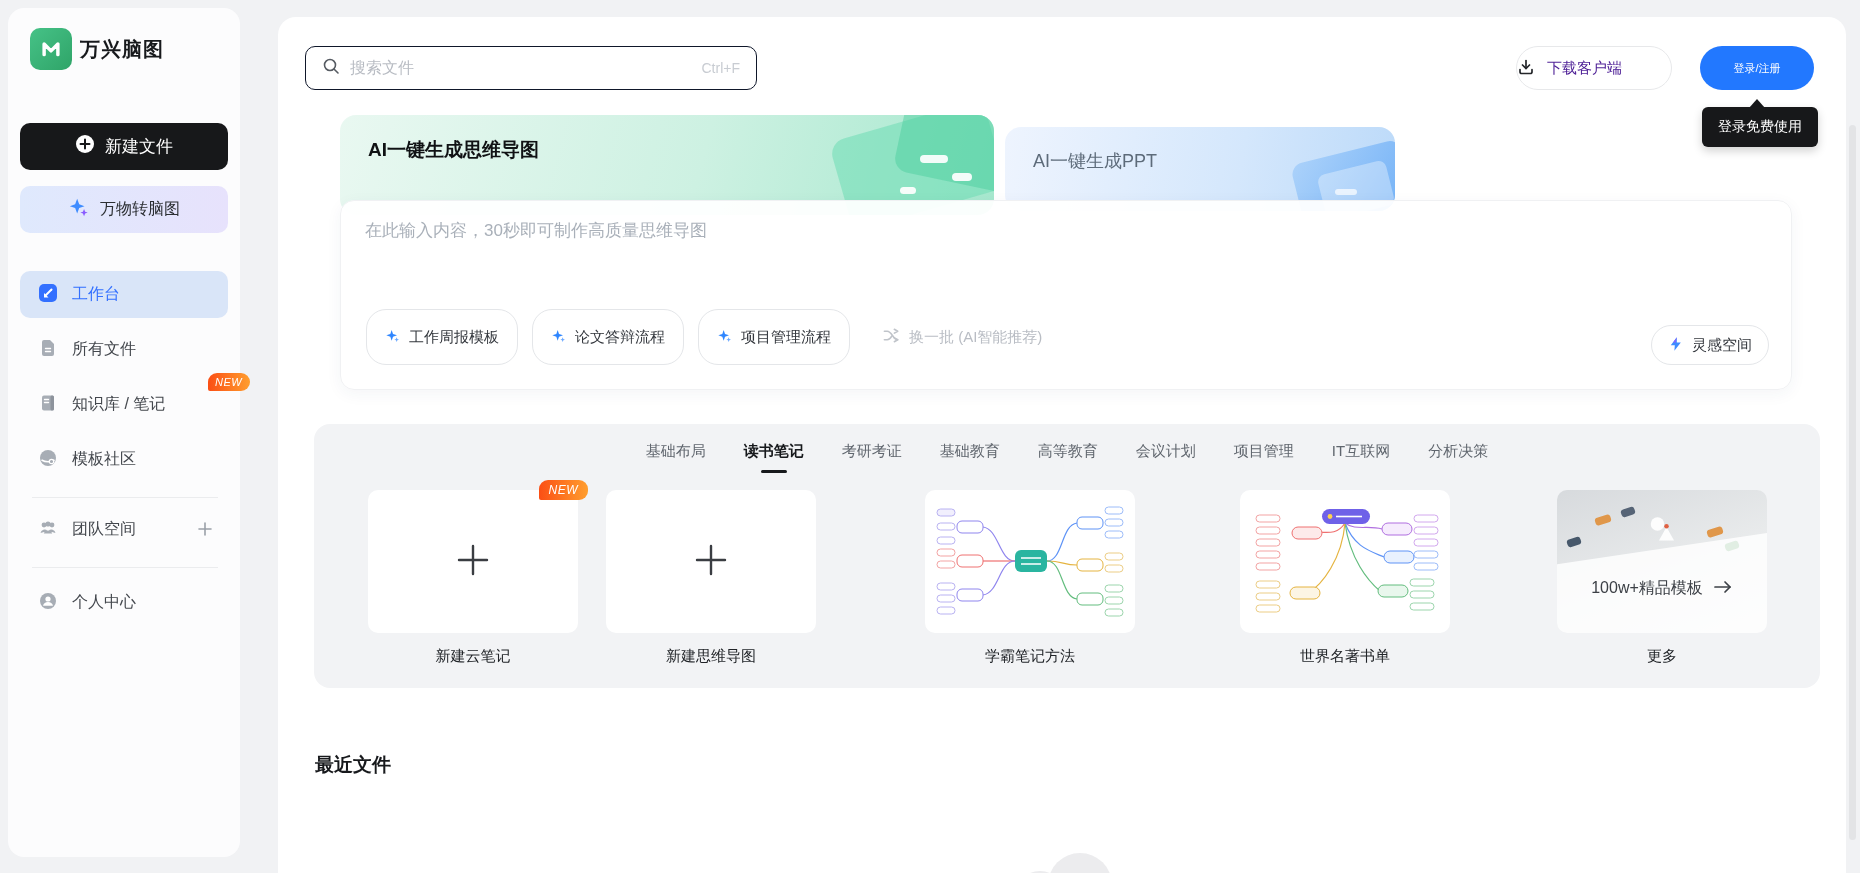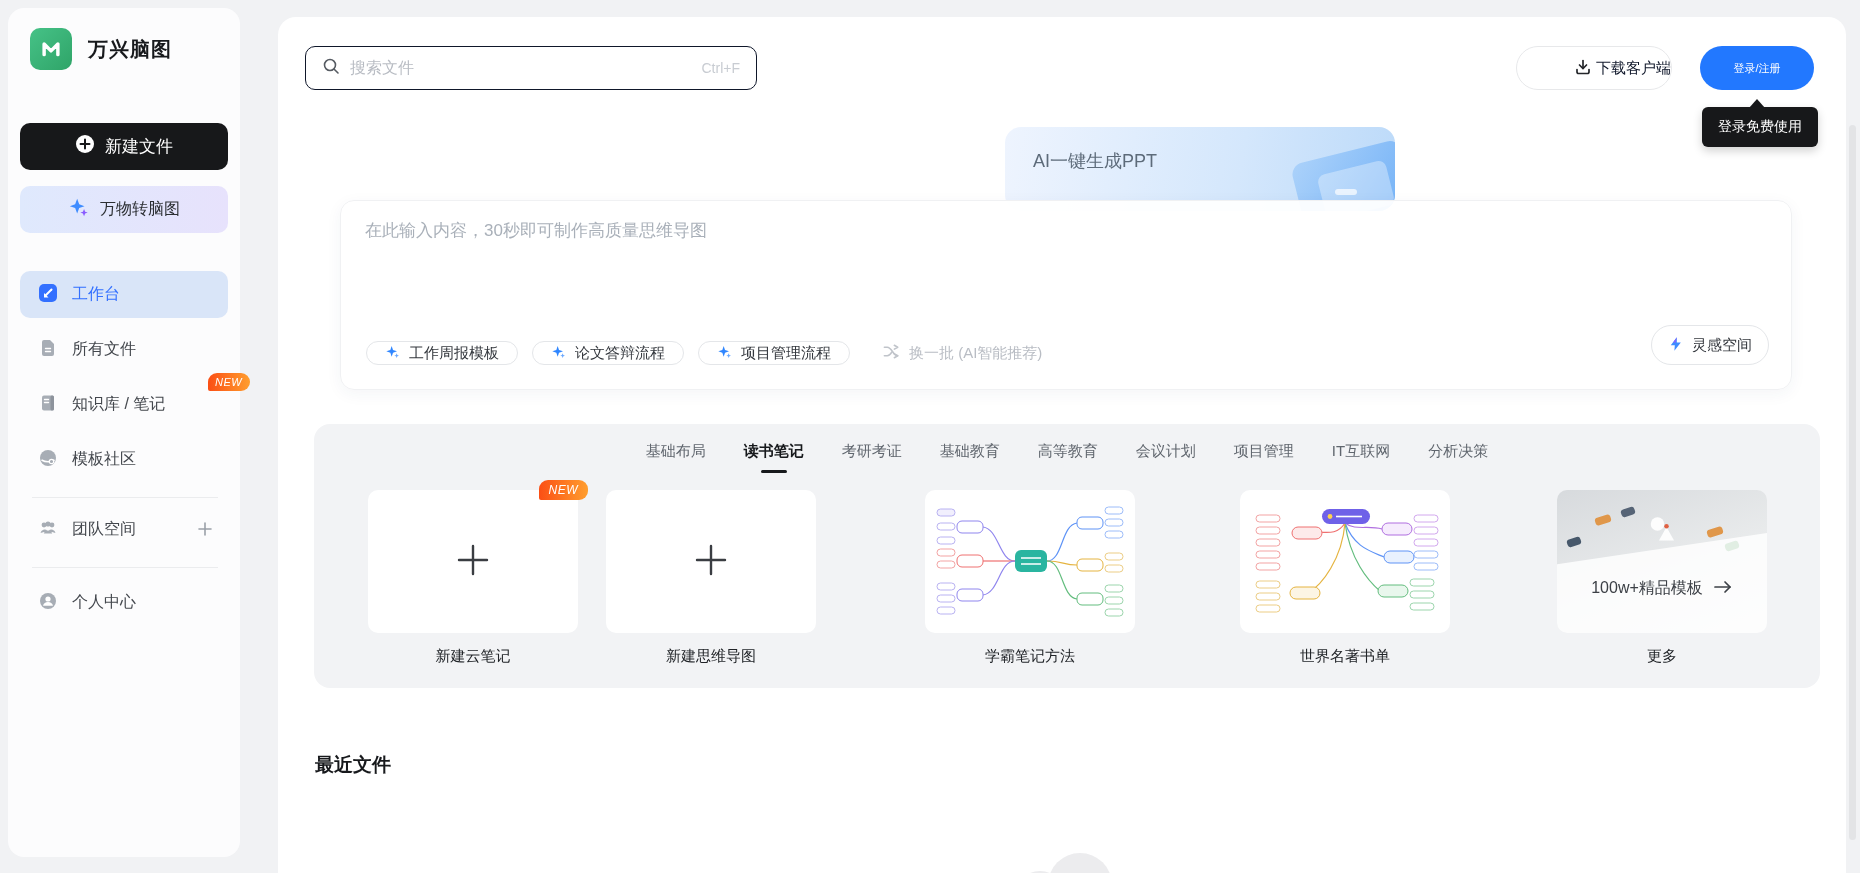--- a/index.html
+++ b/index.html
@@ -2,62 +2,62 @@
 <html><head>
 <meta charset="utf-8">
 <style>
   * { margin:0; padding:0; box-sizing:border-box; }
   html,body { width:1860px; height:873px; }
   body { font-family:"Liberation Sans","DejaVu Sans",sans-serif; background:#f1f2f4; overflow:hidden; }
   .page { position:relative; width:1860px; height:873px; background:#f1f2f4; overflow:hidden; }
 
   
   .sidebar { position:absolute; left:8px; top:8px; width:232px; height:849px; background:#fcfcfd; border-radius:16px; }
-  .logo-row { position:absolute; left:22px; top:20px; display:flex; align-items:center; gap:16px; }
+  .logo-row { position:absolute; left:22px; top:20px; display:flex; align-items:center; gap:8px; }
   .logo-mark { width:42px; height:42px; border-radius:10px; background:linear-gradient(135deg,#46c287,#2fa468); display:flex; align-items:center; justify-content:center; }
   .logo-title { font-size:20px; font-weight:bold; color:#17191c; letter-spacing:1px; }
   .newfile-btn { position:absolute; left:12px; top:115px; width:208px; height:47px; border-radius:10px; background:#17181a; color:#fff; display:flex; align-items:center; justify-content:center; gap:10px; font-size:17px; cursor:pointer; }
   .ai-item { position:absolute; left:12px; top:178px; width:208px; height:47px; border-radius:10px; background:linear-gradient(90deg,#dfe9fd,#e7e2fc); display:flex; align-items:center; justify-content:center; gap:10px; font-size:16px; color:#2c2f33; cursor:pointer; }
   .nav-item { position:absolute; left:12px; width:208px; height:47px; border-radius:10px; display:flex; align-items:center; gap:14px; padding-left:18px; font-size:16px; color:#43474d; cursor:pointer; }
   .nav-item.active { background:#d9e5f8; color:#3370ff; }
   .nav-item .plus-action { position:absolute; right:14px; top:14px; }
   .side-divider { position:absolute; left:24px; width:186px; height:1px; background:#ebecee; }
   .new-badge { position:absolute; font-size:11px; font-style:italic; font-weight:normal; color:#fff; background:linear-gradient(90deg,#fb4f15,#ff9e2e); border-radius:9px 9px 9px 2px; padding:3px 8px 3px 7px; letter-spacing:.5px; }
   .nav-badge { left:188px; top:-8px; }
 
   
   .main-card { position:absolute; left:278px; top:17px; width:1568px; height:900px; background:#fff; border-radius:18px; overflow:hidden; }
 
   .search-box { position:absolute; left:27px; top:29px; width:452px; height:44px; border:1px solid #0f172a; border-radius:10px; display:flex; align-items:center; padding:0 16px; gap:10px; background:#fff; }
   .search-box input { flex:1; border:none; outline:none; font-size:16px; color:#3a3e44; background:transparent; font-family:inherit; }
   .search-box input::placeholder { color:#b8bcc3; }
   .search-shortcut { font-size:14px; color:#c8ccd2; }
 
-  .download-btn { position:absolute; left:1238px; top:29px; width:156px; height:44px; border:1px solid #e7e8ea; border-radius:22px; background:#fff; display:flex; align-items:center; justify-content:flex-end; gap:4px; font-size:15px; color:#0f172a; cursor:pointer; }
+  .download-btn { position:absolute; left:1238px; top:29px; width:156px; height:44px; border:1px solid #e7e8ea; border-radius:22px; background:#fff; display:flex; align-items:center; justify-content:flex-start; gap:12px; font-size:15px; color:#4c1d95; cursor:pointer; }
   .login-btn { position:absolute; left:1422px; top:29px; width:114px; height:44px; border-radius:22px; background:#2278ff; color:#fff; display:flex; align-items:center; justify-content:center; font-size:11px; cursor:pointer; }
   .login-tooltip { position:absolute; left:1424px; top:90px; width:116px; height:40px; background:#17181a; color:#fff; border-radius:6px; display:flex; align-items:center; justify-content:center; font-size:14px; box-shadow:0 4px 10px rgba(0,0,0,.18); }
   .tooltip-arrow { position:absolute; left:1471px; top:82px; width:0; height:0; border-left:8px solid transparent; border-right:8px solid transparent; border-bottom:9px solid #17181a; }
 
   
   .banner-green { position:absolute; left:62px; top:98px; width:654px; height:100px; border-radius:16px; background:linear-gradient(105deg,#e9f8f1 0%,#cdf1e2 55%,#a6e8ce 100%); overflow:hidden; }
   .banner-green .banner-title { position:absolute; left:28px; top:22px; font-size:19px; font-weight:bold; color:#101214; }
   .deco-g1 { position:absolute; left:498px; top:4px; width:160px; height:92px; background:rgba(110,221,180,.55); border-radius:16px; transform:rotate(-16deg); }
   .deco-g2 { position:absolute; left:560px; top:-16px; width:140px; height:86px; background:rgba(70,204,156,.45); border-radius:14px; transform:rotate(12deg); }
   .deco-dash { position:absolute; background:rgba(255,255,255,.92); border-radius:5px; }
   .banner-blue { position:absolute; left:727px; top:110px; width:390px; height:84px; border-radius:16px; background:linear-gradient(100deg,#eef4fe 0%,#d4e7fc 60%,#bcdaf9 100%); overflow:hidden; }
   .banner-blue .banner-title { position:absolute; left:28px; top:22px; font-size:18px; color:#5d6b7a; }
   .deco-b1 { position:absolute; left:292px; top:24px; width:112px; height:72px; background:linear-gradient(135deg,#a8d0fa,#66aaf6); border-radius:12px; transform:rotate(-14deg); opacity:.9; }
   .deco-b2 { position:absolute; left:316px; top:40px; width:70px; height:46px; background:rgba(255,255,255,.35); border-radius:8px; transform:rotate(-14deg); }
 
   
   .gen-panel { position:absolute; left:62px; top:183px; width:1452px; height:190px; border-radius:14px; background:rgba(255,255,255,.94); border:1px solid #f0f1f3; box-shadow:0 4px 16px rgba(40,60,90,.05); }
   .gen-input { position:absolute; left:24px; top:18px; width:760px; height:96px; border:none; outline:none; resize:none; background:transparent; font-size:17px; color:#3a3e44; font-family:inherit; }
   .gen-input::placeholder { color:#a9b0b9; }
   .chips-row { position:absolute; left:25px; bottom:24px; display:flex; align-items:center; gap:14px; }
-  .chip { height:24px; border:1px solid #e4e6e9; border-radius:20px; background:#fff; display:flex; align-items:center; gap:8px; padding:0 18px; font-size:15px; color:#33373d; cursor:pointer; }
+  .chip { height:56px; border:1px solid #e4e6e9; border-radius:20px; background:#fff; display:flex; align-items:center; gap:8px; padding:0 18px; font-size:15px; color:#33373d; cursor:pointer; }
   .shuffle-item { display:flex; align-items:center; gap:8px; margin-left:18px; font-size:15px; color:#b9bdc4; cursor:pointer; }
   .gen-right { position:absolute; right:22px; bottom:24px; display:flex; align-items:center; gap:16px; }
   .inspiration-btn { height:40px; border:1px solid #e4e6e9; border-radius:20px; background:#fff; display:flex; align-items:center; gap:8px; padding:0 16px; font-size:15px; color:#33373d; cursor:pointer; }
   .generate-btn { width:160px; height:44px; border-radius:8px; background:#2278ff; color:#fff; font-size:16px; display:flex; align-items:center; justify-content:center; cursor:pointer; }
 
   
   .tpl-section { position:absolute; left:36px; top:407px; width:1506px; height:264px; border-radius:16px; background:#f2f3f5; }
   .tpl-tabs { position:absolute; left:0; top:18px; width:100%; display:flex; justify-content:center; gap:38px; }
   .tpl-tab { position:relative; font-size:15px; color:#60666e; cursor:pointer; padding-bottom:6px; }
   .tpl-tab.selected { color:#17191c; font-weight:bold; }
@@ -214,20 +214,28 @@
       </span>
       <span>下载客户端</span>
     </div>
 
     <div class="login-btn">
       <span>登录/注册</span>
     </div>
     <div class="tooltip-arrow"></div>
     <div class="login-tooltip">登录免费使用</div>
 
+    <div class="banner-green">
+      <div class="deco-g1"></div>
+      <div class="deco-g2"></div>
+      <div class="deco-dash" style="left:580px;top:40px;width:28px;height:8px"></div>
+      <div class="deco-dash" style="left:612px;top:58px;width:20px;height:8px"></div>
+      <div class="deco-dash" style="left:560px;top:72px;width:16px;height:7px"></div>
+      <div class="banner-title">AI一键生成思维导图</div>
+    </div>
 
     <div class="banner-blue">
       <div class="deco-b1"></div>
       <div class="deco-b2"></div>
       <div class="deco-dash" style="left:330px;top:62px;width:22px;height:6px;background:rgba(255,255,255,.7)"></div>
       <div class="banner-title">AI一键生成PPT</div>
     </div>
 
     <div class="gen-panel">
       <textarea class="gen-input" placeholder="在此输入内容，30秒即可制作高质量思维导图" style=""></textarea>

